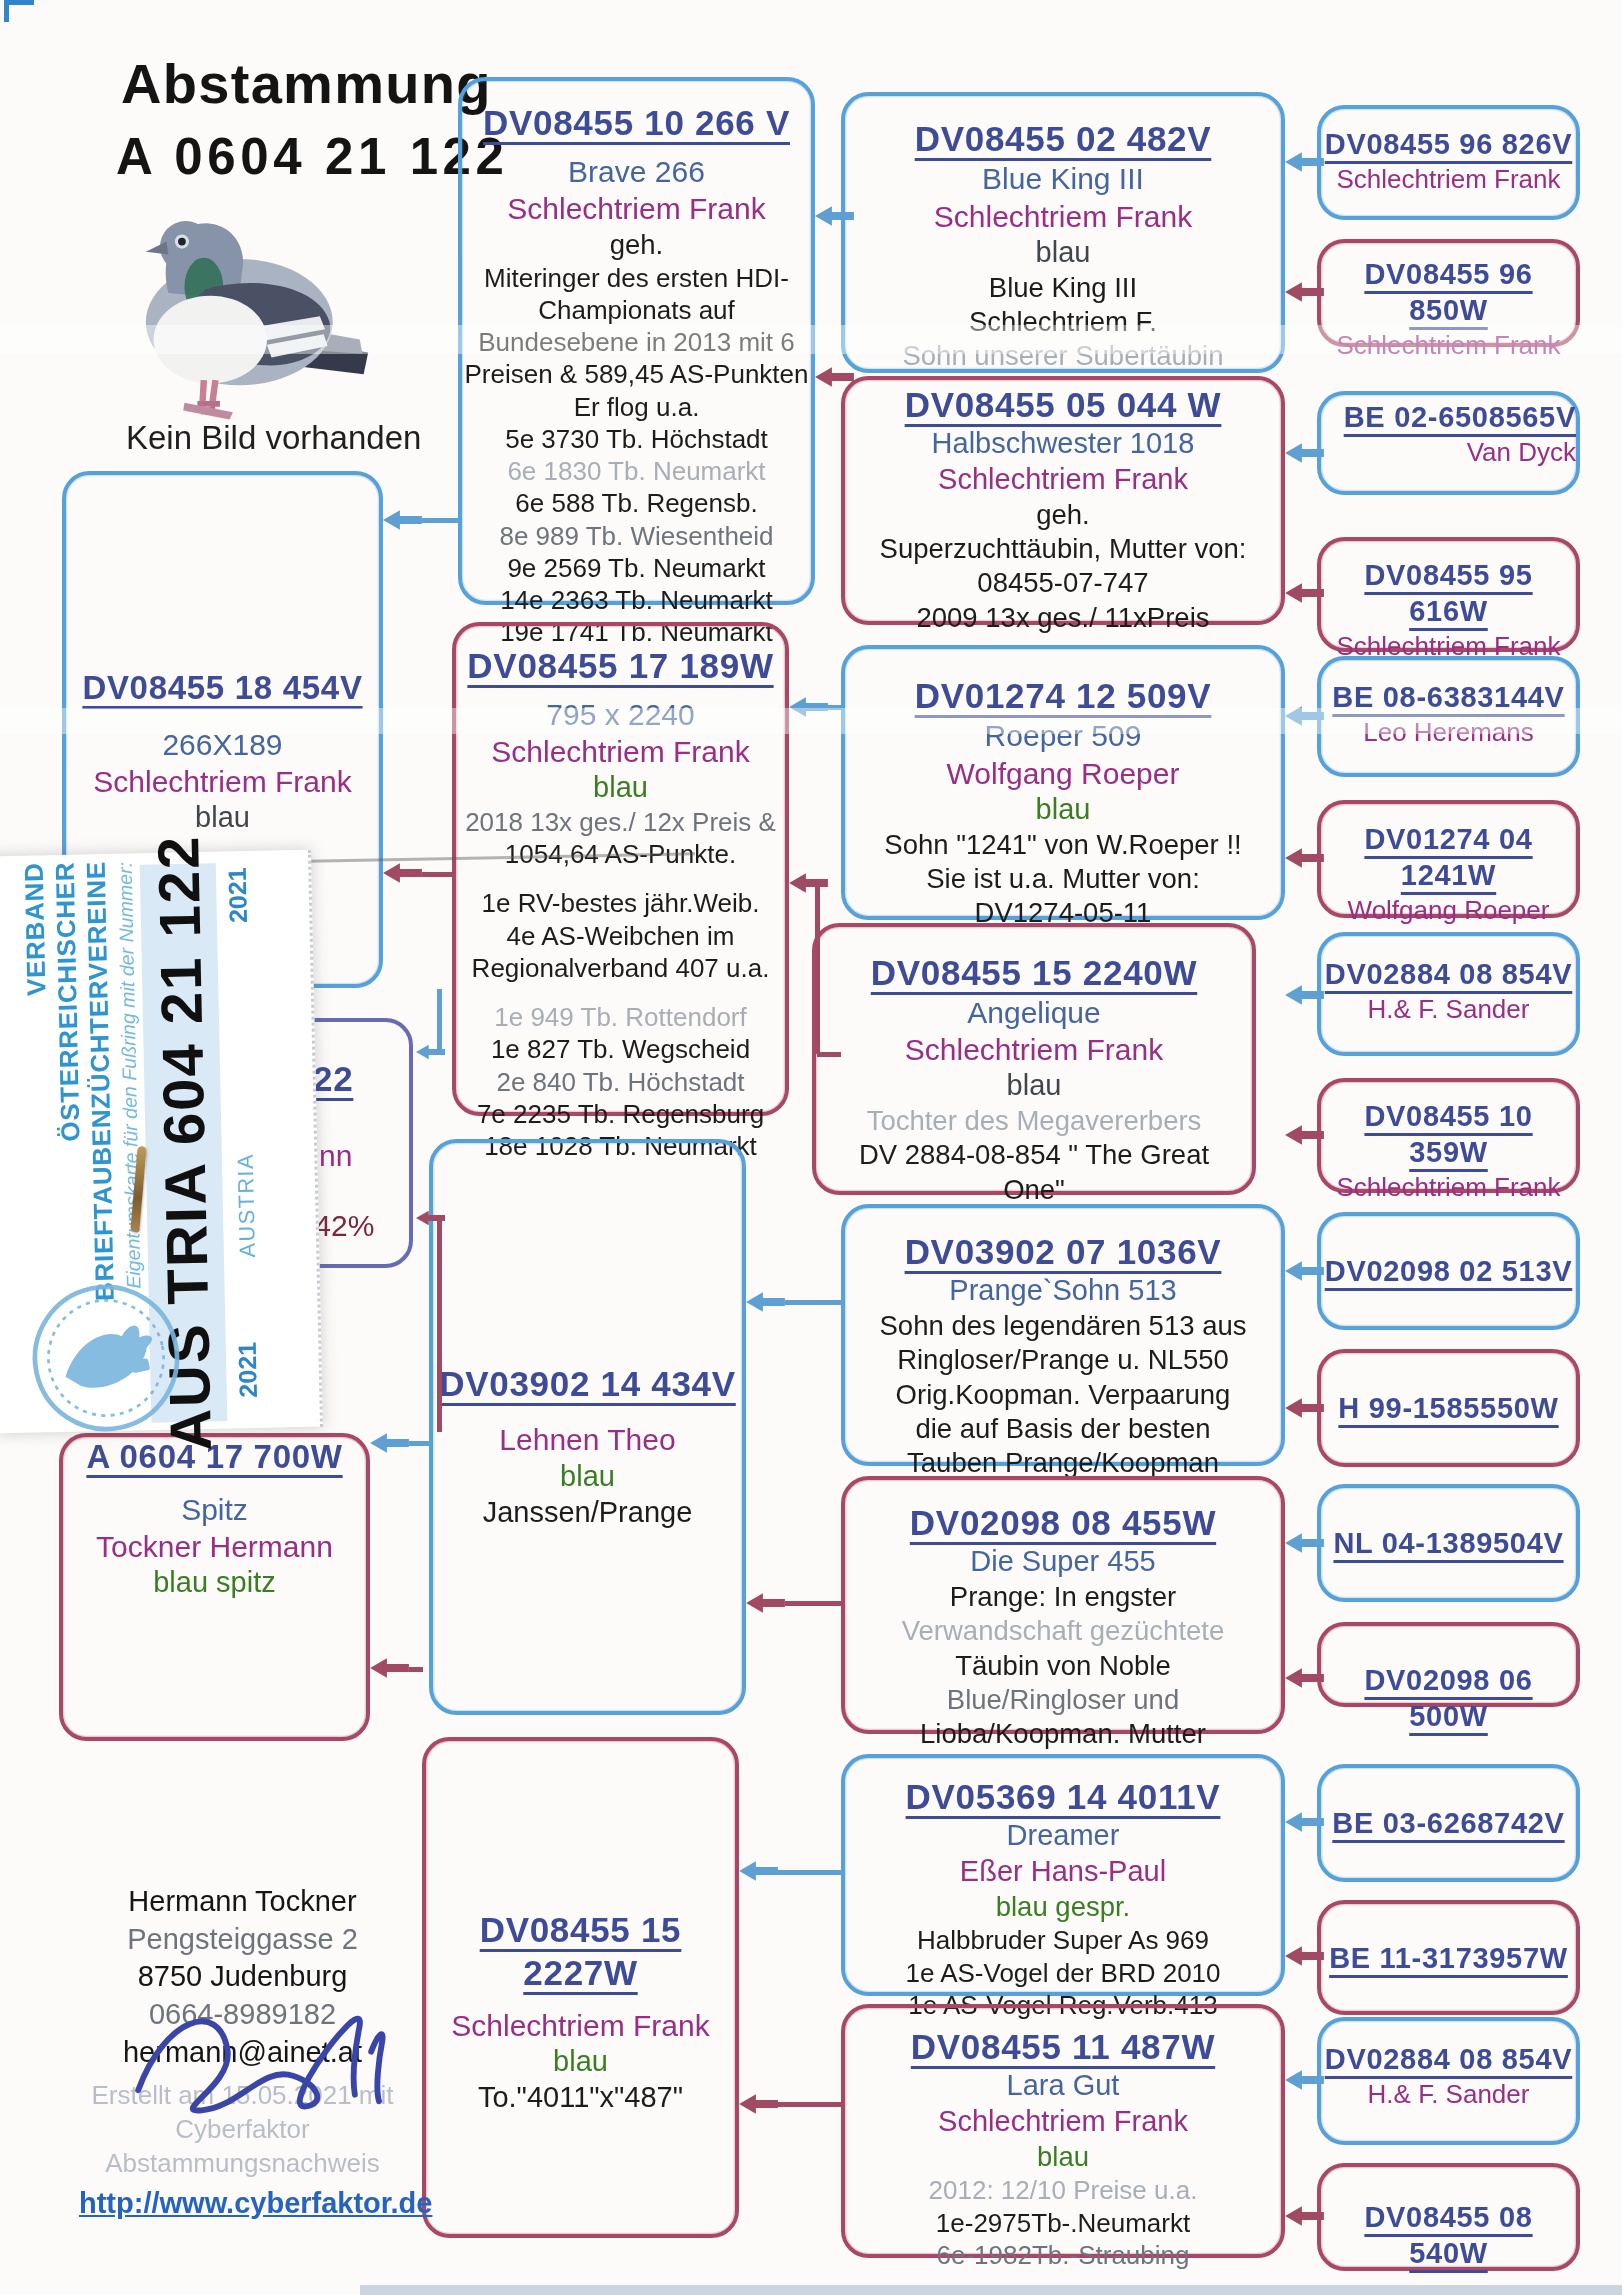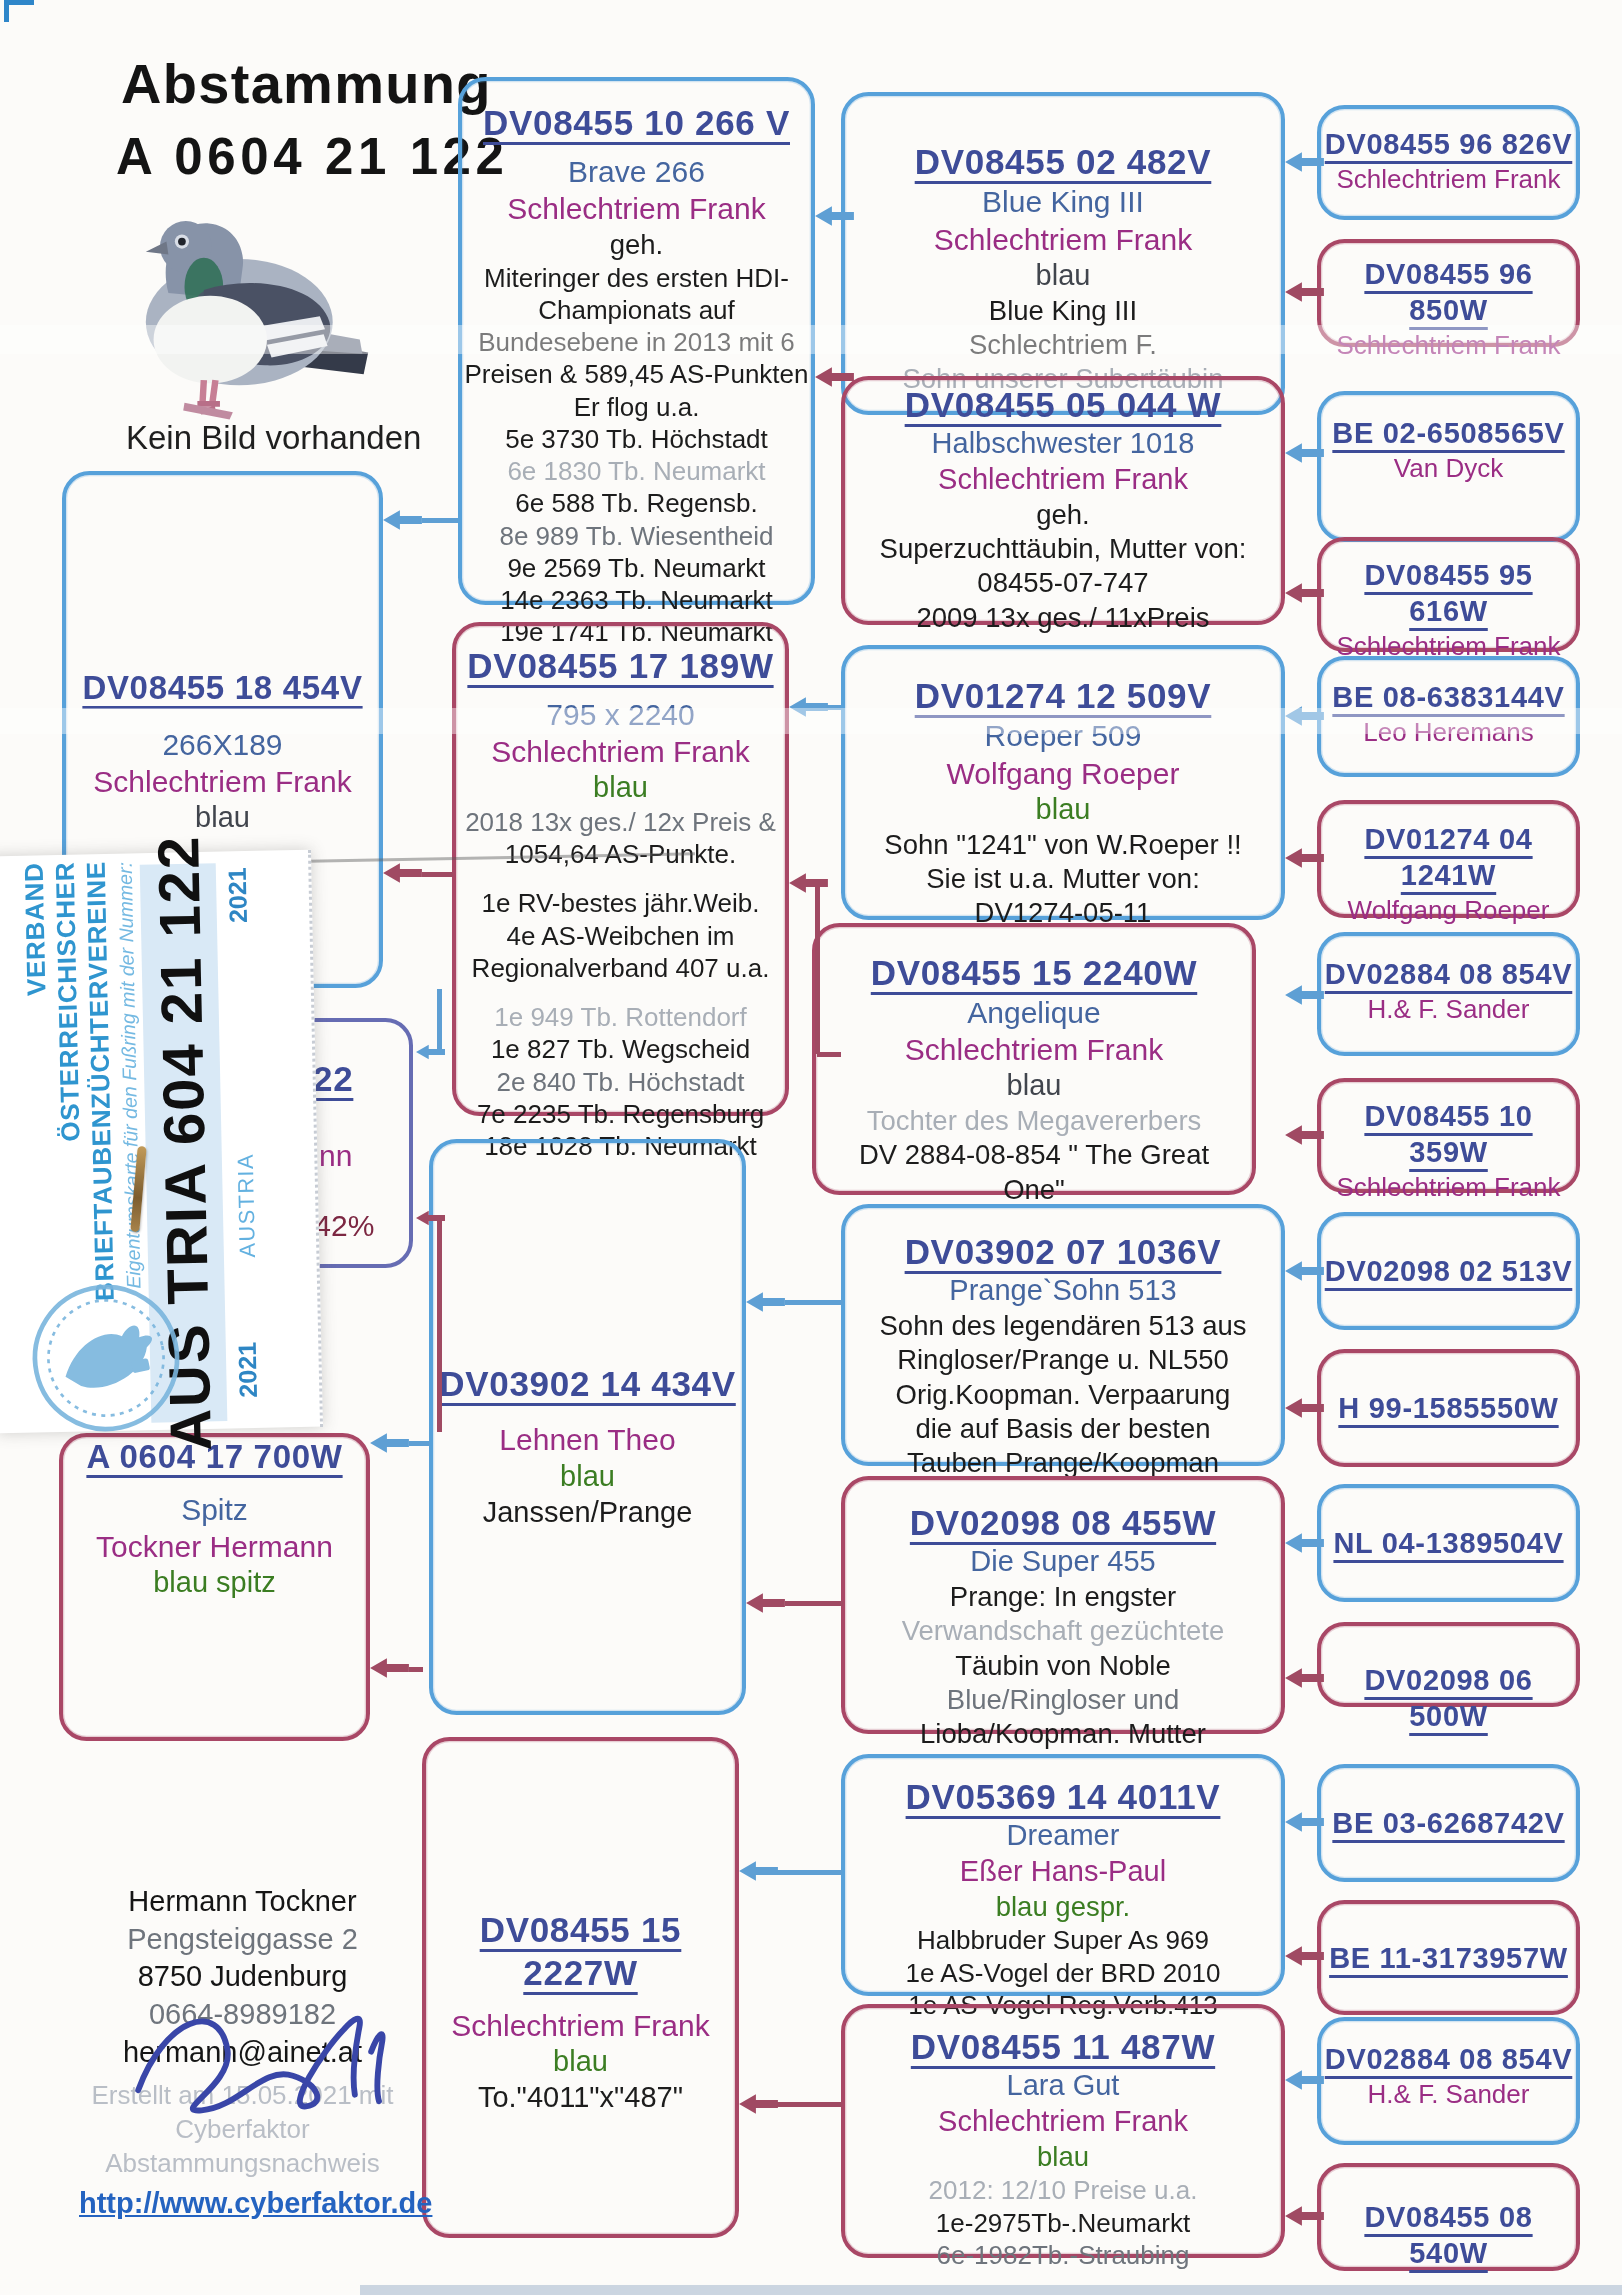--- a/index.html
+++ b/index.html
@@ -161,21 +161,21 @@
     <div class="l nt fs44">Janssen/Prange</div>
   </div>
 
   <div class="pbox b-red" style="left:422px;top:1737px;width:317px;height:501px;padding-top:167px;">
     <div class="l ring fs54">DV08455 15 2227W</div>
     <div class="l ow fs46" style="margin-top:11.8px;">Schlechtriem Frank</div>
     <div class="l cl fs44">blau</div>
     <div class="l nt fs44">To."4011"x"487"</div>
   </div>
 
-  <div class="pbox b-blue" style="left:841px;top:92px;width:444px;height:323px;padding-top:44px;">
+  <div class="pbox b-blue" style="left:841px;top:92px;width:444px;height:281px;padding-top:21px;">
     <div class="l ring fs54">DV08455 02 482V</div>
     <div class="l nm fs46">Blue King III</div>
     <div class="l ow fs46">Schlechtriem Frank</div>
     <div class="l cl-dark fs44">blau</div>
     <div class="l nt fs42">Blue King III</div>
     <div class="l nt fs42">Schlechtriem F.</div>
     <div class="l fade fs42">Sohn unserer Subertäubin</div>
   </div>
 
   <div class="pbox b-red" style="left:841px;top:376px;width:444px;height:249px;padding-top:3px;">
@@ -249,21 +249,21 @@
   </div>
 
   <div class="pbox b-blue" style="left:1317px;top:105px;width:263px;height:115px;padding-top:18.3px;">
     <div class="l ring fs44">DV08455 96 826V</div>
     <div class="l ow fs40">Schlechtriem Frank</div>
   </div>
   <div class="pbox b-red" style="left:1317px;top:239px;width:263px;height:108px;padding-top:14.4px;">
     <div class="l ring fs44">DV08455 96 850W</div>
     <div class="l ow fs40">Schlechtriem Frank</div>
   </div>
-  <div class="pbox b-blue" style="left:1317px;top:391px;width:263px;height:151px;padding-top:21px;">
+  <div class="pbox b-blue" style="left:1317px;top:391px;width:263px;height:104px;padding-top:5px;text-align:right;">
     <div class="l ring fs44">BE 02-6508565V</div>
     <div class="l ow fs40">Van Dyck</div>
   </div>
   <div class="pbox b-red" style="left:1317px;top:537px;width:263px;height:115px;padding-top:17px;">
     <div class="l ring fs44">DV08455 95 616W</div>
     <div class="l ow fs40">Schlechtriem Frank</div>
   </div>
   <div class="pbox b-blue" style="left:1317px;top:656px;width:263px;height:121px;padding-top:19.6px;">
     <div class="l ring fs44">BE 08-6383144V</div>
     <div class="l ow fs40">Leo Heremans</div>

